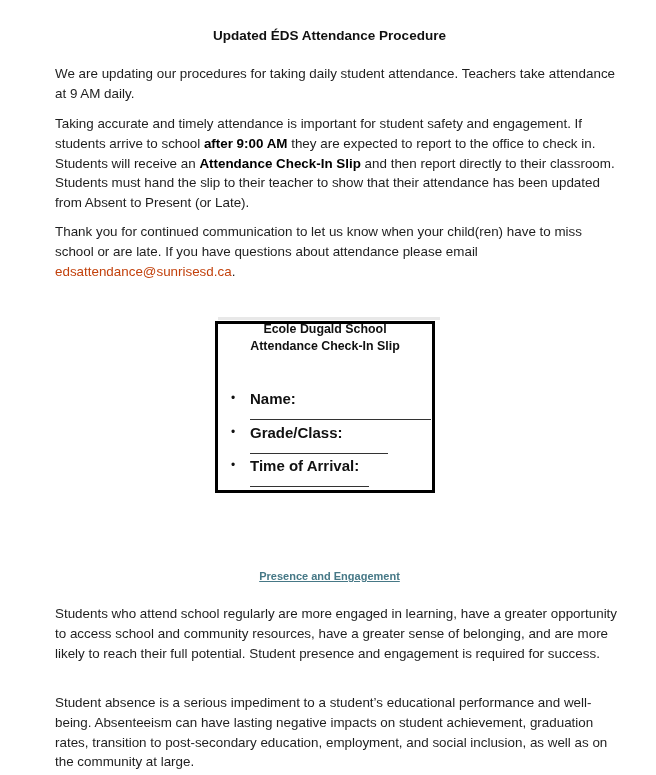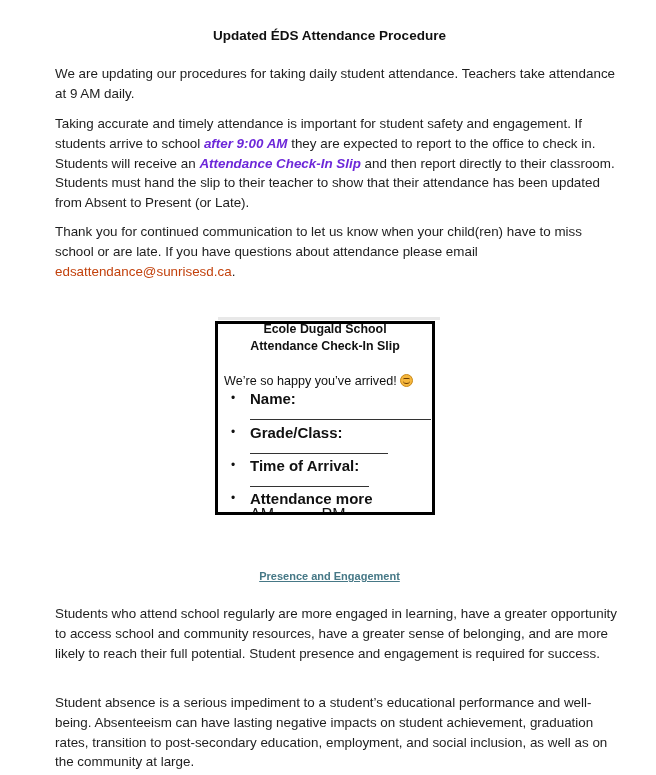--- a/index.html
+++ b/index.html
@@ -34,21 +34,21 @@
     }
     .para {
       position: absolute;
       left: 0;
       width: 565px;
       margin: 8px;
       font-size: 13.4px;
       line-height: 19.8px;
       color: #1e1e1e;
     }
-    .para b { font-weight: bold; color: #6d28d9; font-style: italic; }
+    .para b { font-weight: bold; color: #000000; }
     .p1 { top: 56px; }
     .p2 { top: 106px; }
     .p3 { top: 214px; }
     .p4 { top: 596px; }
     .p5 { top: 685px; }
     a.link {
       color: #c2410c;
     }
     .section-heading {
       position: absolute;
@@ -62,21 +62,21 @@
       color: #467886;
       text-decoration: underline;
     }
 
     
     .slip {
       position: absolute;
       left: 215px;
       top: 321px;
       width: 220px;
-      height: 194px;
+      height: 172px;
       border: 3px solid #000;
       box-sizing: border-box;
       background: #fff;
       overflow: hidden;
       font-family: "Liberation Sans", sans-serif;
       color: #111;
     }
     .slip-shadow-top {
       position: absolute;
       left: 218px;
@@ -215,21 +215,20 @@
 
   <p class="para p4">Students who attend school regularly are more engaged in learning, have a greater opportunity to access school and community resources, have a greater sense of belonging, and are more likely to reach their full potential. Student presence and engagement is required for success.</p>
 
   <p class="para p5">Student absence is a serious impediment to a student’s educational performance and well-being. Absenteeism can have lasting negative impacts on student achievement, graduation rates, transition to post-secondary education, employment, and social inclusion, as well as on the community at large.</p>
 </div>
 
 <div class="slip-shadow-top"></div>
 <div class="slip">
   <div class="s-line s-l1">Ecole Dugald School</div>
   <div class="s-line s-l2">Attendance Check-In Slip</div>
-  <div class="s-happy"><span>We’re so happy you’ve arrived!</span><span class="smiley"></span></div>
 
   <span class="bullet" style="top:67px">•</span>
   <div class="field f1">Name:</div>
   <div class="blank b1"></div>
 
   <span class="bullet" style="top:101px">•</span>
   <div class="field f2">Grade/Class:</div>
   <div class="blank b2"></div>
 
   <span class="bullet" style="top:134px">•</span>

